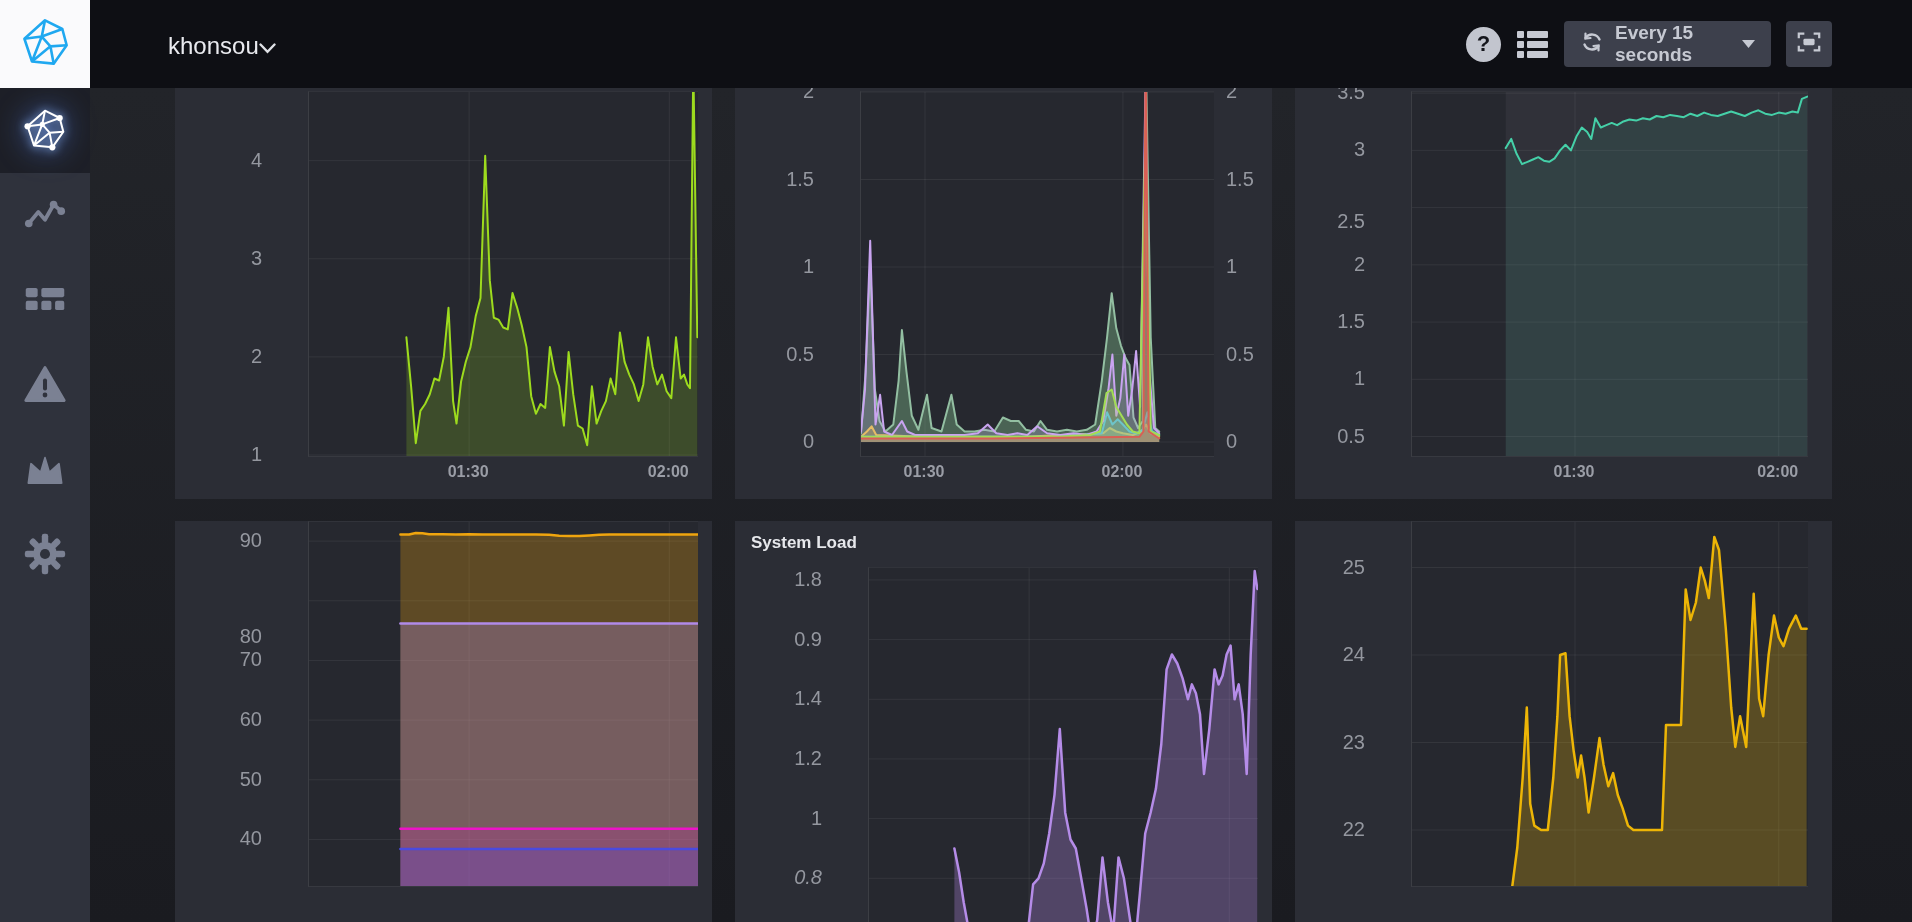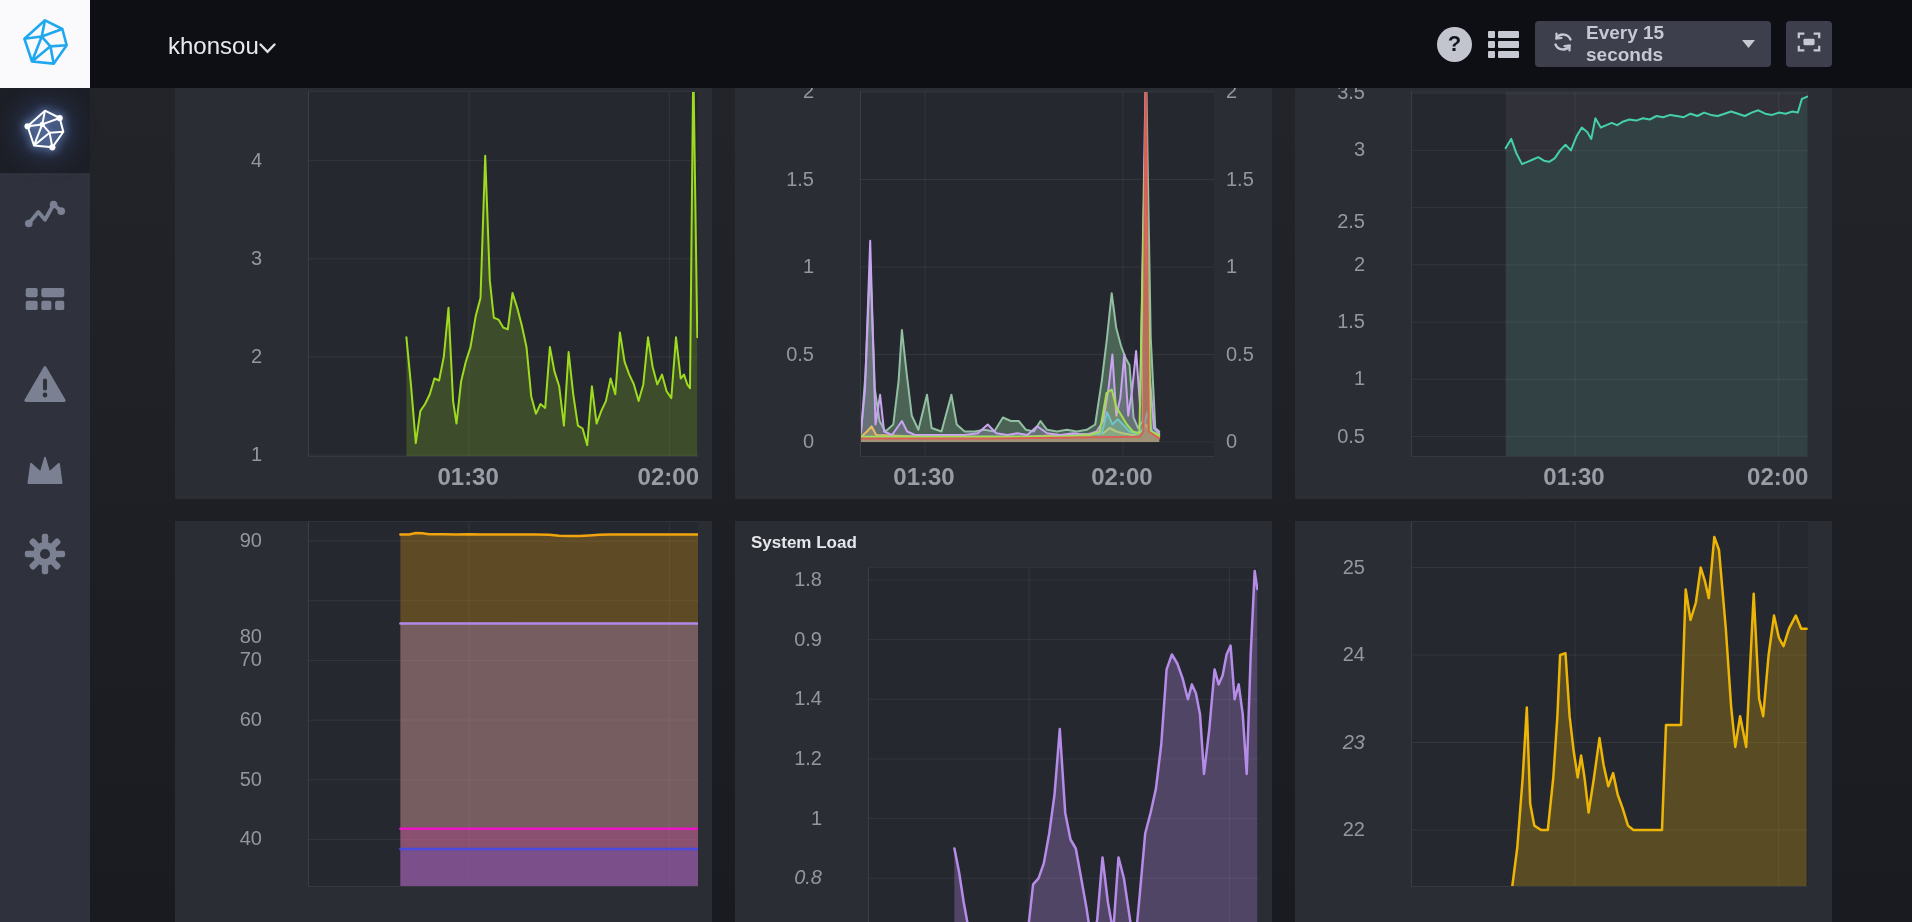--- a/index.html
+++ b/index.html
@@ -16,21 +16,21 @@
   .nav-title .chev { color:#dfe1e6; margin-top:4px; }
   .nav-right { margin-left:auto; display:flex; align-items:center; gap:15px; padding-right:80px; }
   .help-circle { width:35px; height:35px; border-radius:50%; background:#c2c5ce;
                  color:#15161c; font-weight:bold; font-size:22px; display:flex;
                  align-items:center; justify-content:center; cursor:pointer; }
   .icon-plain { color:#c6c9d2; display:flex; align-items:center; cursor:pointer; }
   .ctrl-btn { height:46px; background:#3d404c; border-radius:4px; display:flex;
               align-items:center; padding:0 16px; color:#c6c9d2; font-weight:bold;
               font-size:19px; gap:11px; cursor:pointer; }
   .ctrl-btn .caret { margin-left:14px; display:flex; }
-  .ctrl-btn.refresh { width:236px; } .ctrl-btn.range { width:240px; }
+  .ctrl-btn.refresh { width:207px; } .ctrl-btn.range { width:240px; }
   .ctrl-btn.square { width:46px; justify-content:center; padding:0; }
   .ctrl-btn.range .caret { margin-left:auto; }
 
   
   .sidebar { position:absolute; left:0; top:88px; bottom:0; width:90px;
              background:#2f323c; z-index:25; display:flex; flex-direction:column; }
   .side-item { height:85px; display:flex; align-items:center; justify-content:center;
                color:#7b8193; cursor:pointer; }
   .side-item.active { background:#1d1f27; color:#ffffff; }
   .side-item.active svg { filter:drop-shadow(0 0 5px rgba(150,190,255,.9))
@@ -52,21 +52,21 @@
   .plot { flex:1; position:relative; overflow:hidden; background:#26282f;
           border-left:1px solid rgba(255,255,255,.10);
           border-top:1px solid rgba(255,255,255,.05);
           border-bottom:1px solid rgba(255,255,255,.08); margin-right:14px; }
   .panel.c3 .plot { margin-right:24px; }
   .panel.raxis .plot { margin-right:0; }
   .ylab { position:absolute; right:46px; transform:translateY(-50%); font-size:20px;
           color:#94979f; white-space:nowrap; }
   .yaxis-r .ylab { right:auto; left:12px; }
   .xaxis { height:42px; position:relative; }
-  .xlab { position:absolute; top:6px; transform:translateX(-50%); font-size:24px;
+  .xlab { position:absolute; top:6px; transform:translateX(-50%); font-size:16px;
           font-weight:bold; color:#9a9da6; }
   svg.chart-svg { position:absolute; left:0; top:0; }
 </style>
 </head>
 <body>
 
 <div class="nav">
   <div class="logo-box">
     <span>
       <svg width="52" height="52" viewBox="0 0 48 48" fill="none" stroke="#1fa8f0" stroke-width="2.4" stroke-linejoin="round">
@@ -380,21 +380,21 @@
           </div>
         </div>
 
     </div>
 
     <div class="panel c3">
       <div class="chart">
           <div class="yaxis">
             <div class="ylab" style="top: 45.5px;">25</div>
             <div class="ylab" style="top: 133px;">24</div>
-            <div class="ylab" style="top: 220.5px; font-style: italic;">23</div>
+            <div class="ylab" style="top: 220.5px;">23</div>
             <div class="ylab" style="top: 308px;">22</div>
           </div>
           <div class="plot">
             <svg width="396" height="364" class="chart-svg">
               <line x1="0" y1="45.49999999999996" x2="396" y2="45.49999999999996" stroke="rgba(255,255,255,0.065)" stroke-width="1"></line>
               <line x1="0" y1="132.99999999999994" x2="396" y2="132.99999999999994" stroke="rgba(255,255,255,0.065)" stroke-width="1"></line>
               <line x1="0" y1="220.49999999999994" x2="396" y2="220.49999999999994" stroke="rgba(255,255,255,0.065)" stroke-width="1"></line>
               <line x1="0" y1="307.99999999999994" x2="396" y2="307.99999999999994" stroke="rgba(255,255,255,0.065)" stroke-width="1"></line>
               <line x1="163.0188679245283" y1="0" x2="163.0188679245283" y2="364" stroke="rgba(255,255,255,0.065)" stroke-width="1"></line>
               <line x1="366.7924528301887" y1="0" x2="366.7924528301887" y2="364" stroke="rgba(255,255,255,0.065)" stroke-width="1"></line>

